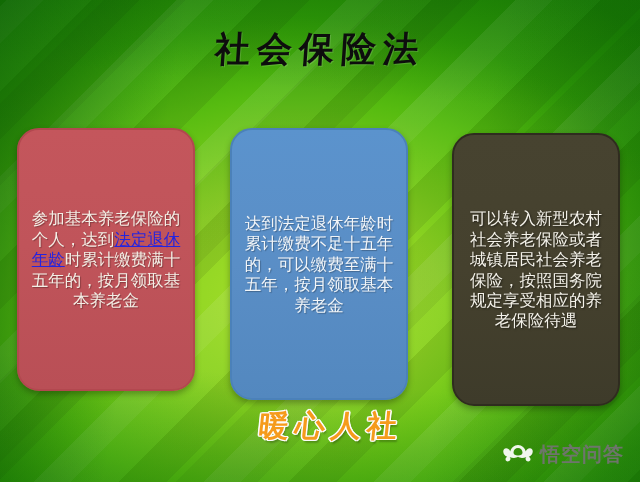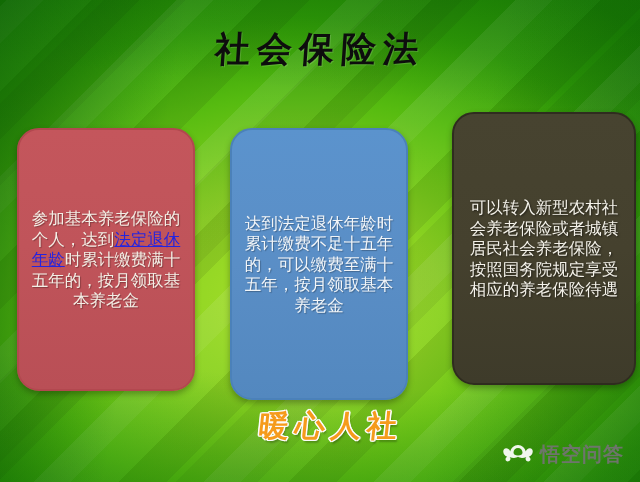--- a/index.html
+++ b/index.html
@@ -99,21 +99,21 @@
     text-shadow: 1px 1px 1px rgba(0,0,0,0.30);
   }
   #card-blue {
     left: 230px; top: 128px; width: 178px; height: 272px;
     background: linear-gradient(180deg, #5b93cd 0%, #5a8ec6 50%, #5388bf 100%);
     border: 2px solid #4b81b9;
     color: #f2f5f8;
     text-shadow: 1px 1px 1px rgba(0,0,0,0.28);
   }
   #card-olive {
-    left: 452px; top: 112px; width: 184px; height: 273px;
+    left: 452px; top: 133px; width: 168px; height: 273px;
     background: linear-gradient(180deg, #474330 0%, #45412e 50%, #3e3b2a 100%);
     border: 2px solid #2f2c1f;
     color: #f4f2ea;
     text-shadow: 1px 1px 2px rgba(0,0,0,0.55);
   }
 
   .link {
     color: #2424e0;
     text-decoration: underline;
     text-underline-offset: 1px;

